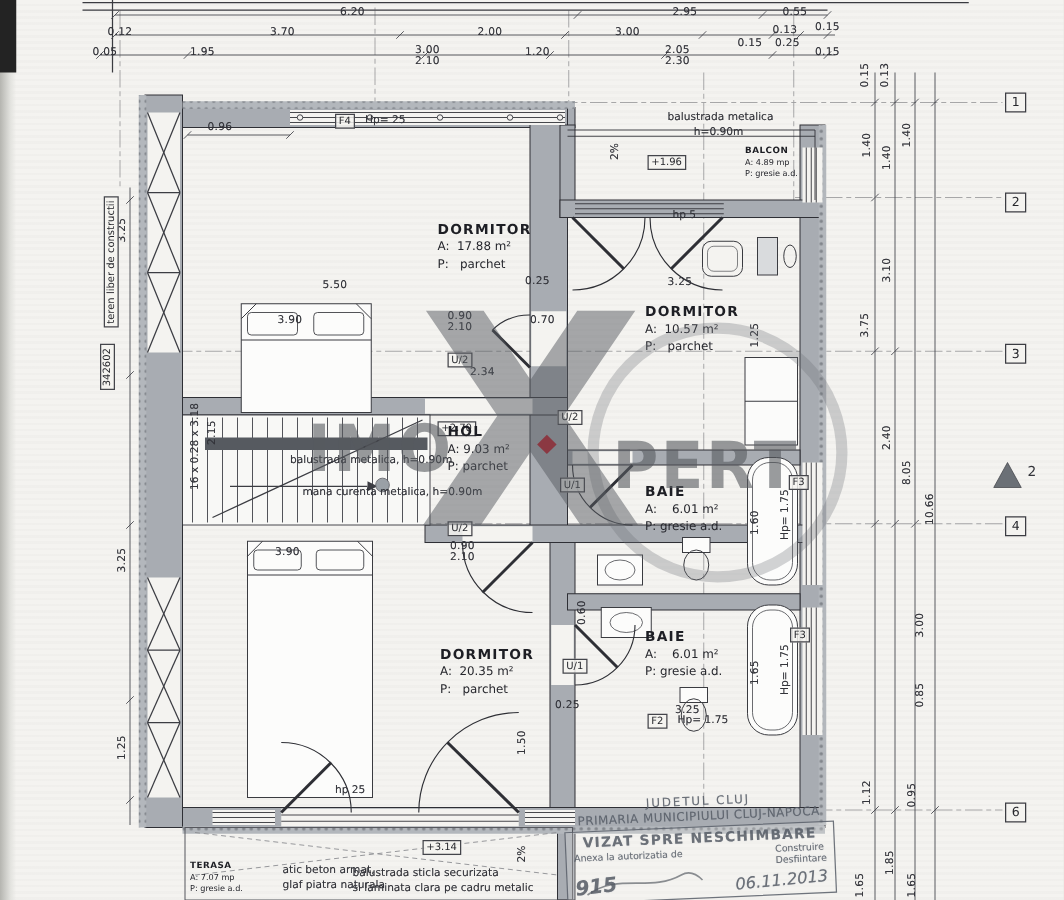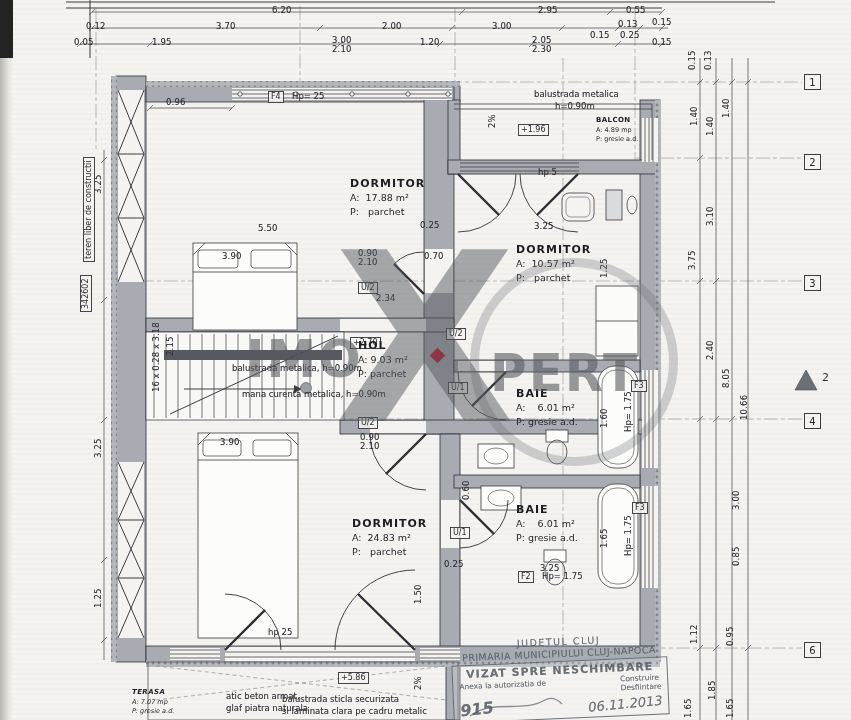--- a/index.html
+++ b/index.html
@@ -410,21 +410,21 @@
       <span class="txt" style="left: 226px; top: 704px;">glaf piatra naturala</span>
       <span class="txt" style="left: 282px; top: 695px;">balustrada sticla securizata</span>
       <span class="txt" style="left: 282px; top: 707px;">si laminata clara pe cadru metalic</span>
       <span class="txt rot" style="left: 414px; top: 690px;">2%</span>
     </div>
 
   <div class="layer">
       <span class="boxed" style="left: 268px; top: 91px;">F4</span>
       <span class="boxed" style="left: 518px; top: 124px;">+1.96</span>
       <span class="boxed" style="left: 350px; top: 322px; margin-top: 15px;">+2.70</span>
-      <span class="boxed" style="left: 338px; top: 672px;">+5.86</span>
+      <span class="boxed" style="left: 338px; top: 672px;">+3.14</span>
       <span class="boxed" style="left: 358px; top: 282px;">U/2</span>
       <span class="boxed" style="left: 446px; top: 328px;">U/2</span>
       <span class="boxed" style="left: 448px; top: 382px;">U/1</span>
       <span class="boxed" style="left: 358px; top: 417px;">U/2</span>
       <span class="boxed" style="left: 450px; top: 527px;">U/1</span>
       <span class="boxed" style="left: 631px; top: 380px;">F3</span>
       <span class="boxed" style="left: 632px; top: 502px;">F3</span>
       <span class="boxed" style="left: 518px; top: 571px;">F2</span>
       <span class="boxed rot" style="left: 83px; top: 262px;">teren liber de constructii</span>
       <span class="boxed rot" style="left: 80px; top: 312px;">342602</span>
@@ -454,34 +454,34 @@
       <span class="rarea">A: 9.03 m²</span>
       <span class="rfloor">P: parchet</span>
     </div>
       <div class="room" style="left: 516px; top: 386px;">
       <span class="rname">BAIE</span>
       <span class="rarea">A:    6.01 m²</span>
       <span class="rfloor">P: gresie a.d.</span>
     </div>
       <div class="room" style="left: 352px; top: 516px;">
       <span class="rname">DORMITOR</span>
-      <span class="rarea">A:  24.83 m²</span>
+      <span class="rarea">A:  20.35 m²</span>
       <span class="rfloor">P:   parchet</span>
     </div>
       <div class="room" style="left: 516px; top: 502px;">
       <span class="rname">BAIE</span>
       <span class="rarea">A:    6.01 m²</span>
       <span class="rfloor">P: gresie a.d.</span>
     </div>
       <div class="room small" style="left: 596px; top: 116px;">
       <span class="rname">BALCON</span>
       <span class="rarea">A: 4.89 mp</span>
       <span class="rfloor">P: gresie a.d.</span>
     </div>
-      <div class="room small" style="left: 132px; top: 688px; font-style: italic;">
+      <div class="room small" style="left: 152px; top: 688px;">
       <span class="rname">TERASA</span>
       <span class="rarea">A: 7.07 mp</span>
       <span class="rfloor">P: gresie a.d.</span>
     </div>
     </div>
 
   <span class="secnum">2</span>
 
   <div class="wm-circle"></div>
   <div class="wm wm-imo">IMO</div>

